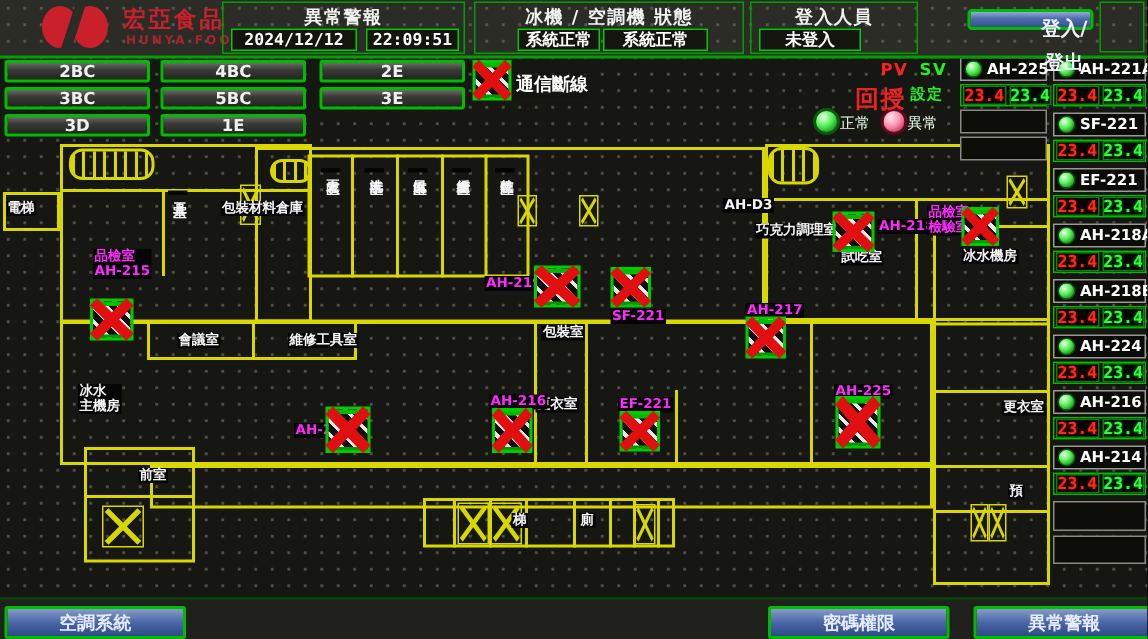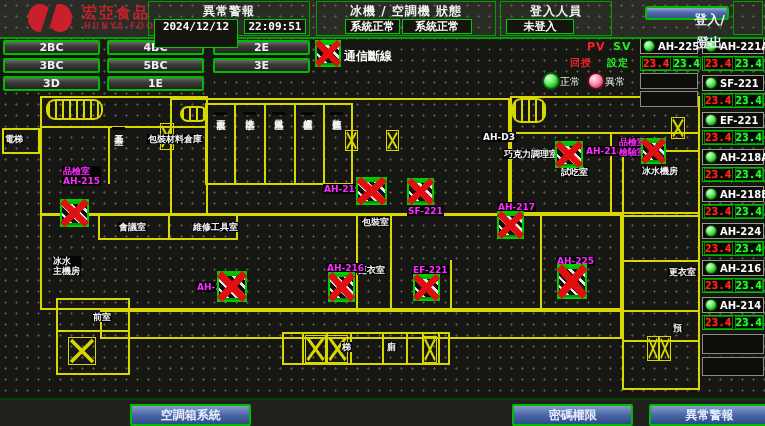--- a/index.html
+++ b/index.html
@@ -82,21 +82,21 @@
       <div class="logo-c l"></div>
         <div class="logo-c r"></div>
         <div class="logo-slash"></div>
     </div>
     <div class="brand">宏亞食品</div>
     <div class="brand-sub">HUNYA FOODS</div>
 
     <div class="hsec" style="left:148px;top:1px;width:162px;height:35px;">
       <div class="hlabel">異常警報</div>
     </div>
-    <div class="vbox" style="left:154px;top:19px;width:84px;height:29px;">2024/12/12</div>
+    <div class="vbox" style="left:154px;top:19px;width:84px;height:15px;">2024/12/12</div>
     <div class="vbox" style="left:244px;top:19px;width:62px;height:15px;">22:09:51</div>
 
     <div class="hsec" style="left:316px;top:1px;width:180px;height:35px;">
       <div class="hlabel">冰機 / 空調機 狀態</div>
     </div>
     <div class="vbox" style="left:345px;top:19px;width:55px;height:15px;">系統正常</div>
     <div class="vbox" style="left:402px;top:19px;width:70px;height:15px;">系統正常</div>
 
     <div class="hsec" style="left:500px;top:1px;width:112px;height:35px;">
       <div class="hlabel">登入人員</div>
@@ -115,21 +115,21 @@
     </div>
   <div class="leg-text" style="left:344px;top:48px;">通信斷線</div>
 
   <div class="led green" style="left:542px;top:72px;"></div>
   <div class="leg-led-text" style="left:560px;top:75px;">正常</div>
   <div class="led pink" style="left:587px;top:72px;"></div>
   <div class="leg-led-text" style="left:605px;top:75px;">異常</div>
 
   <div class="ph-label" style="left:587px;top:40px;color:#ff2020;">PV</div>
   <div class="ph-label" style="left:613px;top:40px;color:#22ee22;">SV</div>
-  <div class="ph-label" style="left:570px;top:56px;color:#ee2222;font-size:10px;">回授</div>
+  <div class="ph-label" style="left:570px;top:56px;color:#ee2222;font-size:16px;">回授</div>
   <div class="ph-label" style="left:607px;top:56px;color:#22ee22;font-size:10px;">設定</div>
 
   <div id="gen">
       <div class="floor-btn" style="left: 3px; top: 40px; width: 97px; height: 15px;">2BC</div>
       <div class="floor-btn" style="left: 107px; top: 40px; width: 97px; height: 15px;">4BC</div>
       <div class="floor-btn" style="left: 213px; top: 40px; width: 97px; height: 15px;">2E</div>
       <div class="floor-btn" style="left: 3px; top: 58px; width: 97px; height: 15px;">3BC</div>
       <div class="floor-btn" style="left: 107px; top: 58px; width: 97px; height: 15px;">5BC</div>
       <div class="floor-btn" style="left: 213px; top: 58px; width: 97px; height: 15px;">3E</div>
       <div class="floor-btn" style="left: 3px; top: 76px; width: 97px; height: 15px;">3D</div>
@@ -396,17 +396,17 @@
       <div class="xicon" style="left: 641px; top: 138px; width: 25px; height: 26px;">
         <svg viewBox="0 0 10 10" preserveAspectRatio="none">
           <line x1="0.8" y1="0.8" x2="9.2" y2="9.2" stroke="#e01010" stroke-width="2.4"></line>
           <line x1="9.2" y1="0.8" x2="0.8" y2="9.2" stroke="#e01010" stroke-width="2.4"></line>
         </svg>
       </div>
       <div class="dev-label" style="left: 618px; top: 137px;">品檢室<br>檢驗室</div>
     </div>
 
   <div id="navbar">
-      <div class="nav-btn" style="left: 130.3px;">空調箱系統</div>
+      <div class="nav-btn" style="left: 3px;">空調系統</div>
       <div class="nav-btn" style="left: 512.2px;">密碼權限</div>
       <div class="nav-btn" style="left: 649px;">異常警報</div>
     </div>
 </div>
 
 </body></html>

